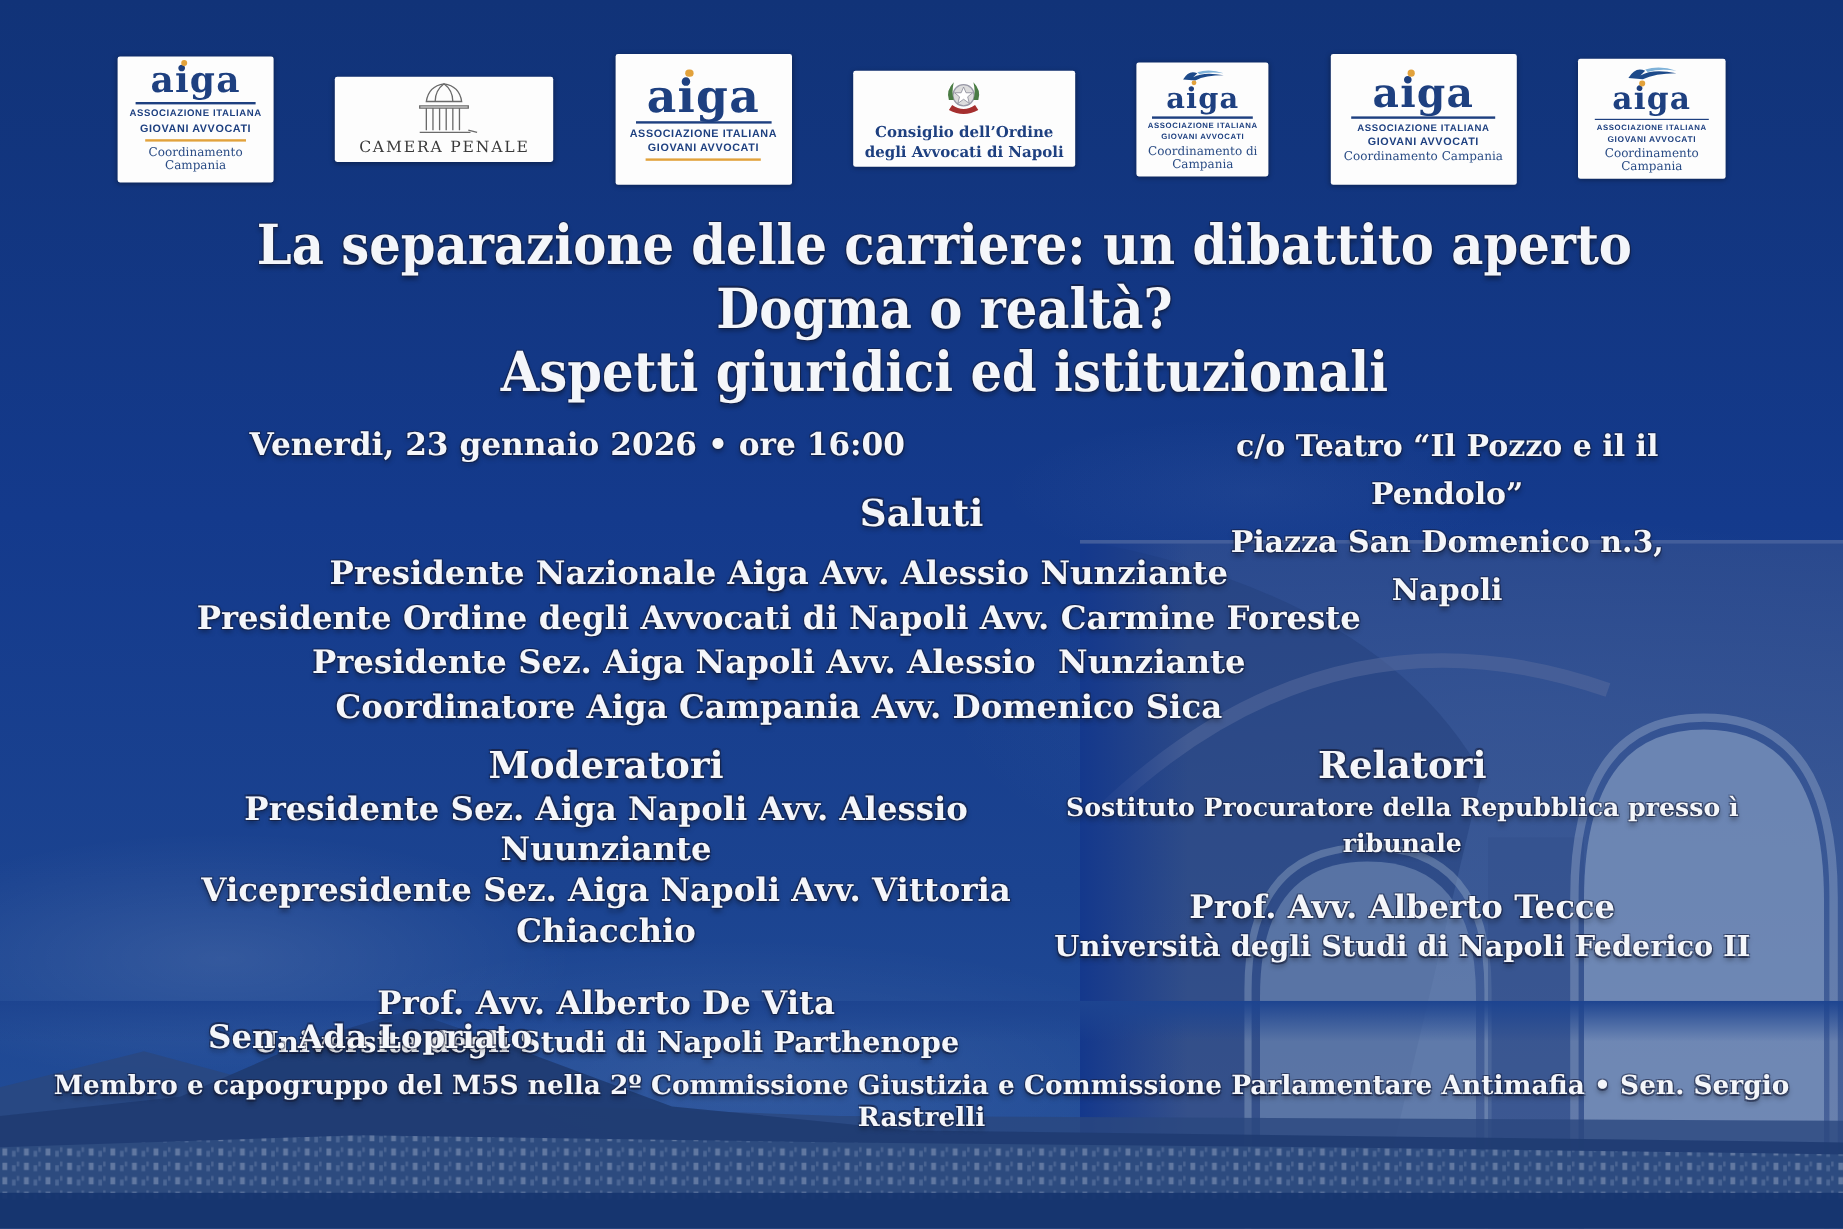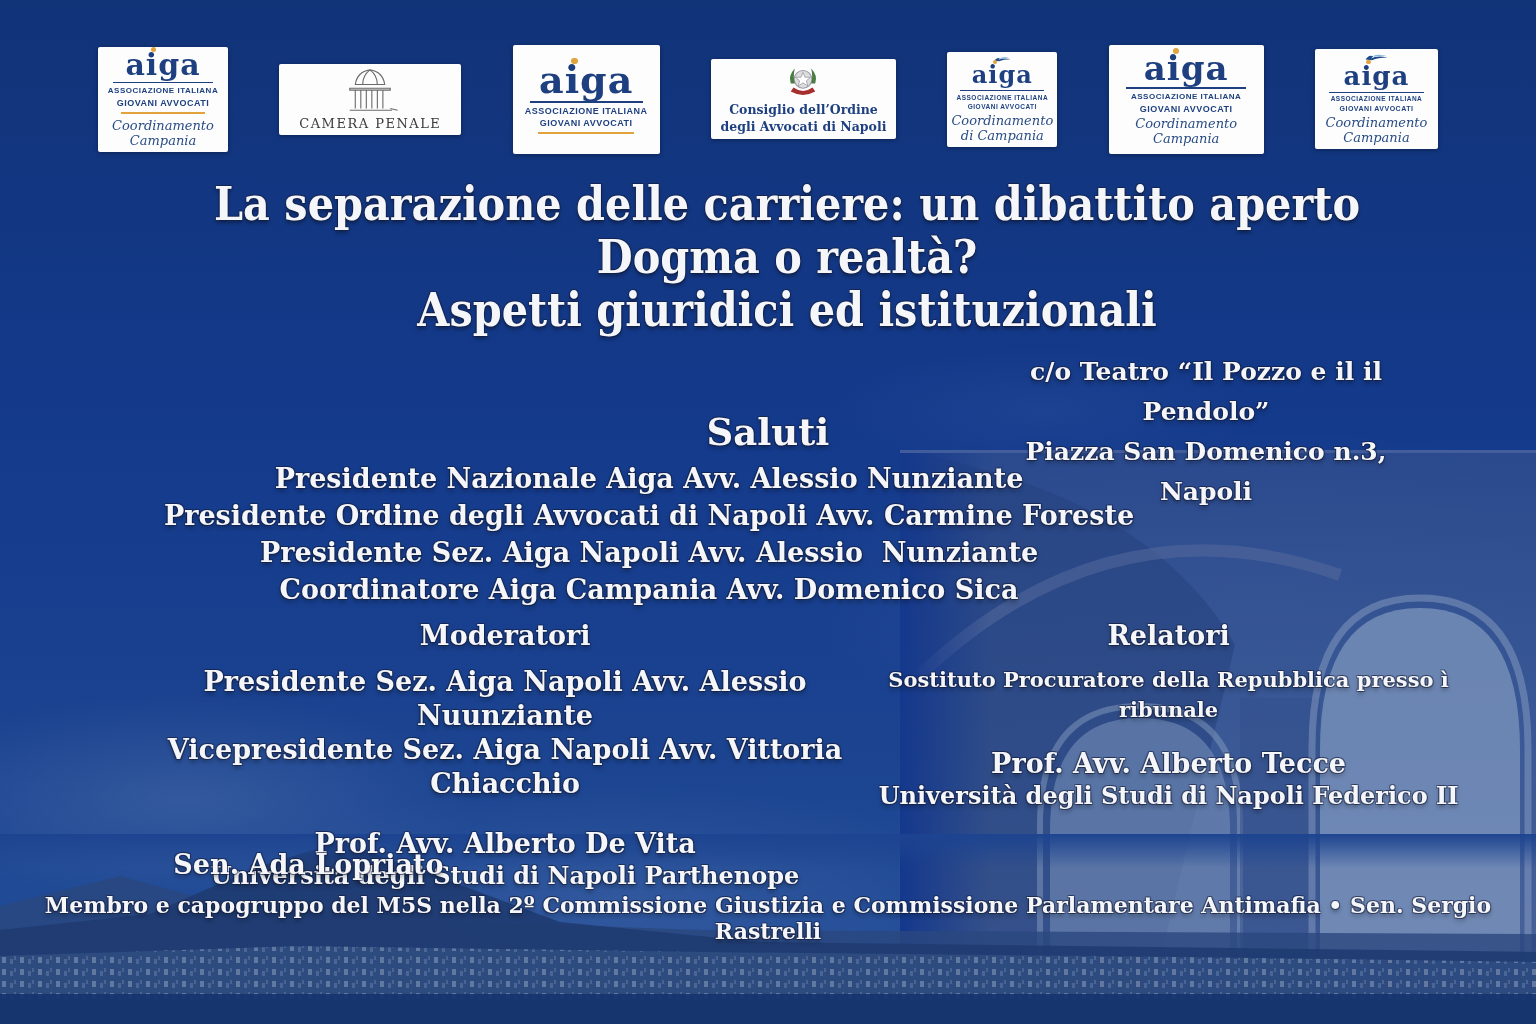--- a/index.html
+++ b/index.html
@@ -30,21 +30,21 @@
   .c1{width:130px;height:105px;} .c2{width:182px;height:71px;} .c3{width:147px;height:109px;}
   .c4{width:185px;height:80px;} .c5{width:110px;height:95px;} .c6{width:155px;height:109px;}
   .c7{width:123px;height:100px;}
   .aiga-word{font-weight:bold;color:#1e4080;line-height:.95;position:relative;display:inline-block;letter-spacing:1px;}
   .aiga-word::after{content:'';position:absolute;top:-4px;left:34%;width:.18em;height:.18em;border-radius:50%;background:#e2a23c;}
   .aw-30{font-size:30px;} .aw-38{font-size:38px;} .aw-34{font-size:34px;} .aw-26{font-size:26px;} .aw-24{font-size:24px;}
   .navy-rule{height:2px;background:#1e4080;width:78%;margin:1px 0;}
   .orange-rule{height:2px;background:#e2a23c;width:66%;margin:2px 0;}
   .logo-sub{font-family:"Liberation Sans",sans-serif;font-weight:bold;letter-spacing:.5px;line-height:1.15;}
   .s9{font-size:9px;} .s8{font-size:8px;} .s7{font-size:7px;} .s65{font-size:6.5px;}
-  .logo-script{font-style:italic;font-size:13px;color:#2a4c85;}
+  .logo-script{font-size:10px;color:#2a4c85;}
   .cp-title{font-size:13px;letter-spacing:1.5px;color:#3a3a3a;font-weight:normal;}
   .emblem-text{font-size:12.5px;font-weight:bold;color:#1e4080;line-height:1.25;}
 
   
   .engraved{
     color:#f4f6fa;font-weight:bold;
     text-shadow:
       -1px -1px 0 rgba(22,28,58,.45), 1px -1px 0 rgba(22,28,58,.45),
       -1px  1px 0 rgba(22,28,58,.45), 1px  1px 0 rgba(22,28,58,.45),
       0 3px 4px rgba(0,0,0,.35);
@@ -53,29 +53,29 @@
 
   
   .title-block{position:absolute;top:178px;left:0;right:0;text-align:center;padding-left:38px;}
   .title-line{font-size:46px;line-height:53px;transform:scaleX(.90);transform-origin:center;}
 
   
   .meta-date{position:absolute;top:356px;left:208px;font-size:26px;}
   .meta-venue{position:absolute;top:352px;right:100px;width:460px;text-align:center;font-size:25px;line-height:40px;}
 
   
-  .saluti-heading{position:absolute;top:410px;left:0;right:0;text-align:center;font-size:37px;}
+  .saluti-heading{position:absolute;top:410px;left:0;right:0;text-align:center;font-size:31px;}
   .saluti-list{position:absolute;top:460px;left:0;right:238px;text-align:center;}
   .saluti-list .item{font-size:27px;line-height:37px;}
 
   
   .columns{position:absolute;top:620px;left:0;right:0;display:flex;}
   .col-left{width:56%;box-sizing:border-box;padding-left:150px;text-align:center;}
   .col-right{width:44%;box-sizing:border-box;padding-right:59px;text-align:center;}
-  .col-heading{font-size:27px;margin-bottom:14px;text-align:center;}
+  .col-heading{font-size:31px;margin-bottom:2px;text-align:center;}
   .name-line{font-size:27px;line-height:34px;}
   .role-line{font-size:21px;line-height:30px;}
   .affil-line{font-size:24px;line-height:30px;}
   .row-gap{height:26px;}
   .row-gap-sm{height:22px;}
 
   
   .sen-row{position:absolute;top:848px;left:0;right:0;display:flex;}
   .footer-line{position:absolute;top:892px;left:0;right:0;text-align:center;font-size:22px;}
 </style>
@@ -213,20 +213,21 @@
       <span class="logo-script">Coordinamento Campania</span>
     </div>
   </div>
 
   <div class="title-block">
     <div class="title-line engraved">La separazione delle carriere: un dibattito aperto</div>
     <div class="title-line engraved">Dogma o realtà?</div>
     <div class="title-line engraved">Aspetti giuridici ed istituzionali</div>
   </div>
 
+  <div class="meta-date engraved">Venerdi, 23 gennaio 2026 • ore 16:00</div>
   <div class="meta-venue">
     <div class="engraved">c/o Teatro “Il Pozzo e il il Pendolo”</div>
     <div class="engraved">Piazza San Domenico n.3, Napoli</div>
   </div>
 
   <div class="saluti-heading engraved">Saluti</div>
   <div class="saluti-list">
     <div class="item engraved pre">Presidente Nazionale Aiga Avv. Alessio Nunziante</div>
     <div class="item engraved pre">Presidente Ordine degli Avvocati di Napoli Avv. Carmine Foreste</div>
     <div class="item engraved pre">Presidente Sez. Aiga Napoli Avv. Alessio  Nunziante</div>

